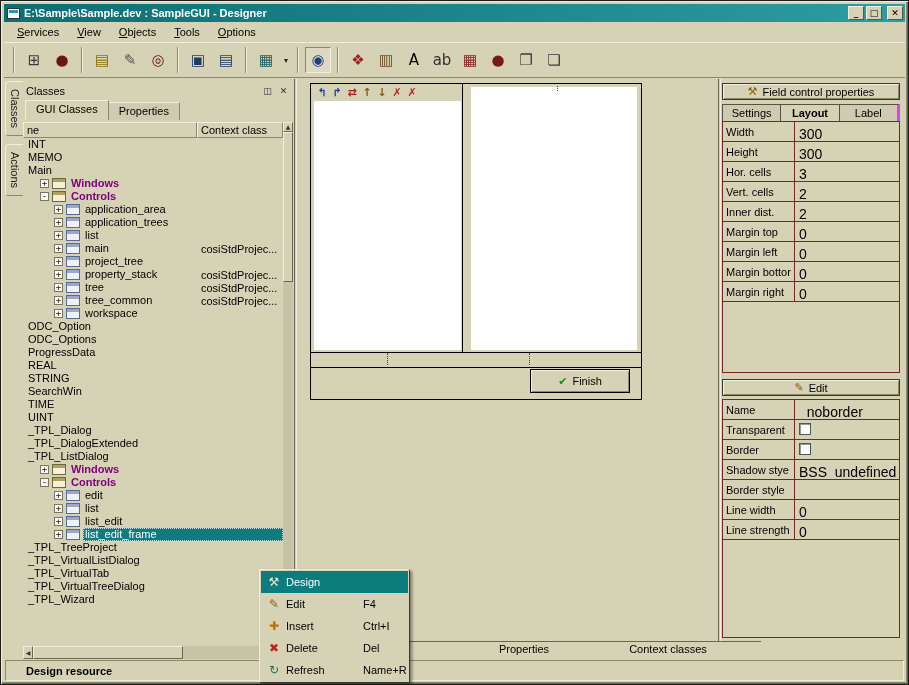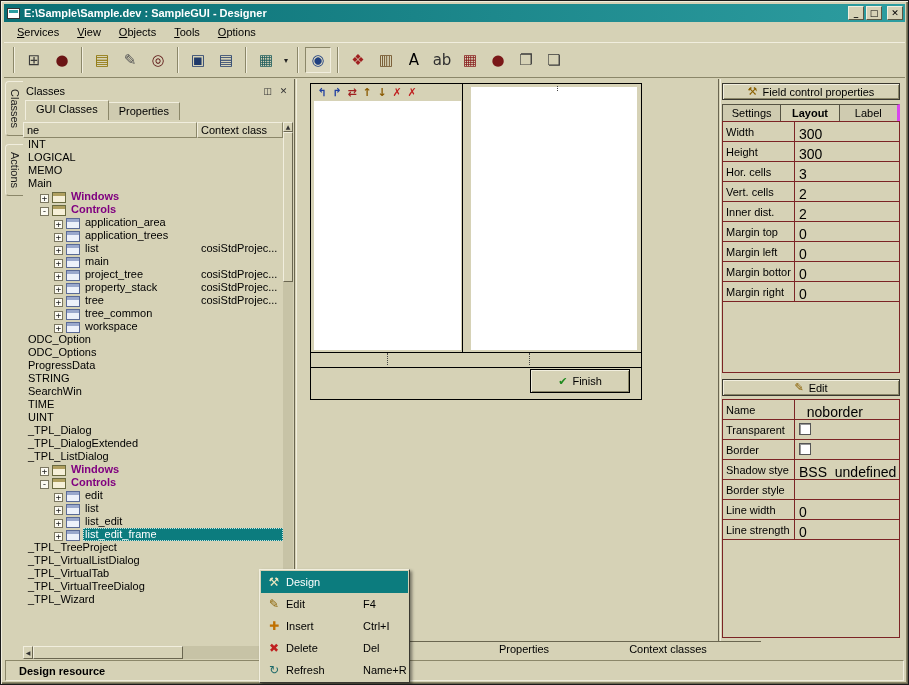--- a/index.html
+++ b/index.html
@@ -61,21 +61,21 @@
     border:1px solid #8b8769; border-bottom:none; border-top-color:#f1eede; border-left-color:#f1eede;
     margin-right:-1px; white-space:nowrap; }
   .left-tab.active { height:20px; background:#d6d2b6; position:relative; z-index:2; }
   .col-header { position:absolute; left:0; top:41px; right:10px; height:16px; display:flex; }
   .col-cell { border:1px solid; border-color:#f1eede #8b8769 #8b8769 #f1eede; background:#d6d2b6;
     font-size:11px; line-height:14px; padding:0 3px; overflow:hidden; white-space:nowrap; }
   .col-cell.c1 { width:174px; }
   .col-cell.c2 { flex:1; }
 
   .tree { position:absolute; left:0; top:57px; right:10px; bottom:13px; overflow:hidden; }
-  .tree-row { height:13px; display:flex; align-items:flex-end; position:relative;
+  .tree-row { height:13px; display:flex; align-items:center; position:relative;
     font-size:11px; line-height:13px; white-space:nowrap; }
   .expand { width:9px; height:9px; flex:none; border:1px solid #7a7660; background:#fbfaf2;
     font-size:9px; line-height:7px; text-align:center; color:#222; margin-right:3px;
     font-family:"DejaVu Sans Mono",monospace; }
   .node-ic { width:14px; height:11px; flex:none; margin-right:3px;
     border:1px solid #5a6a96; background:linear-gradient(#9aa8cc 0 3px,#edf1fa 3px); }
   .node-ic.ic-window { border-color:#6a6a40; background:linear-gradient(#b0a060 0 3px,#f6f0d8 3px); }
   .tree-label { padding:0 2px; }
   .purple { color:#800080; font-weight:bold; }
   .sel-label { flex:1; background:#0c7c7e; color:#fff; outline:1px dotted #bfe2e2; outline-offset:-1px; }
@@ -151,21 +151,21 @@
   .bottom-tabs { position:absolute; left:300px; top:641px; height:16px; display:flex; }
   .btab { width:158px; margin-right:-14px; background:#d6d2b6; text-align:center; font-size:11px;
     padding-top:1px; clip-path:polygon(0 0,100% 0,calc(100% - 14px) 100%,14px 100%);
     filter:drop-shadow(1px 1px 0 #3a3830) drop-shadow(-1px 1px 0 #3a3830); }
   .btab.active { z-index:2; position:relative; }
 
   
   .statusbar { position:absolute; left:4px; right:4px; bottom:3px; height:21px;
     display:flex; gap:3px; align-items:stretch; }
   .sb-left { width:256px; border:1px solid; border-color:#8b8769 #f1eede #f1eede #8b8769;
-    font-size:11px; font-weight:bold; display:flex; align-items:center; padding:0 13px; }
+    font-size:11px; font-weight:bold; display:flex; align-items:center; padding:0 20px; }
   .sb-right { flex:1; border:1px solid; border-color:#8b8769 #f1eede #f1eede #8b8769; }
 
   
   .context-menu { position:absolute; left:258px; top:568px; width:151px; z-index:99;
     background:#d6d2b6; padding:1px;
     border:1px solid; border-color:#f1eede #3a3830 #3a3830 #f1eede;
     box-shadow:2px 2px 3px rgba(0,0,0,.45); }
   .cm-item { height:22px; display:flex; align-items:center; font-size:11px; padding:0 3px; }
   .cm-item.hi { background:#0c7c7e; color:#fff; }
   .cm-icon { width:20px; text-align:center; font-size:12px; font-family:"DejaVu Sans",sans-serif; flex:none; }
@@ -279,23 +279,20 @@
       </div>
     <div class="col-header">
       <div class="col-cell c1">ne</div>
       <div class="col-cell c2">Context class</div>
     </div>
     <div class="tree">
         <div class="tree-row" style="padding-left: 3px;">
           <span class="tree-label">INT</span>
         </div>
         <div class="tree-row" style="padding-left: 3px;">
-          <span class="tree-label">LOGICAL</span>
-        </div>
-        <div class="tree-row" style="padding-left: 3px;">
           <span class="tree-label">MEMO</span>
         </div>
         <div class="tree-row" style="padding-left: 3px;">
           <span class="tree-label">Main</span>
         </div>
         <div class="tree-row" style="padding-left: 17px;">
           <span class="expand">+</span>
           <span class="node-ic ic-window"></span>
           <span class="tree-label purple">Windows</span>
         </div>
@@ -354,20 +351,23 @@
           <span class="tree-label">workspace</span>
         </div>
         <div class="tree-row" style="padding-left: 3px;">
           <span class="tree-label">ODC_Option</span>
         </div>
         <div class="tree-row" style="padding-left: 3px;">
           <span class="tree-label">ODC_Options</span>
         </div>
         <div class="tree-row" style="padding-left: 3px;">
           <span class="tree-label">ProgressData</span>
+        </div>
+        <div class="tree-row" style="padding-left: 3px;">
+          <span class="tree-label">REAL</span>
         </div>
         <div class="tree-row" style="padding-left: 3px;">
           <span class="tree-label">STRING</span>
         </div>
         <div class="tree-row" style="padding-left: 3px;">
           <span class="tree-label">SearchWin</span>
         </div>
         <div class="tree-row" style="padding-left: 3px;">
           <span class="tree-label">TIME</span>
         </div>

